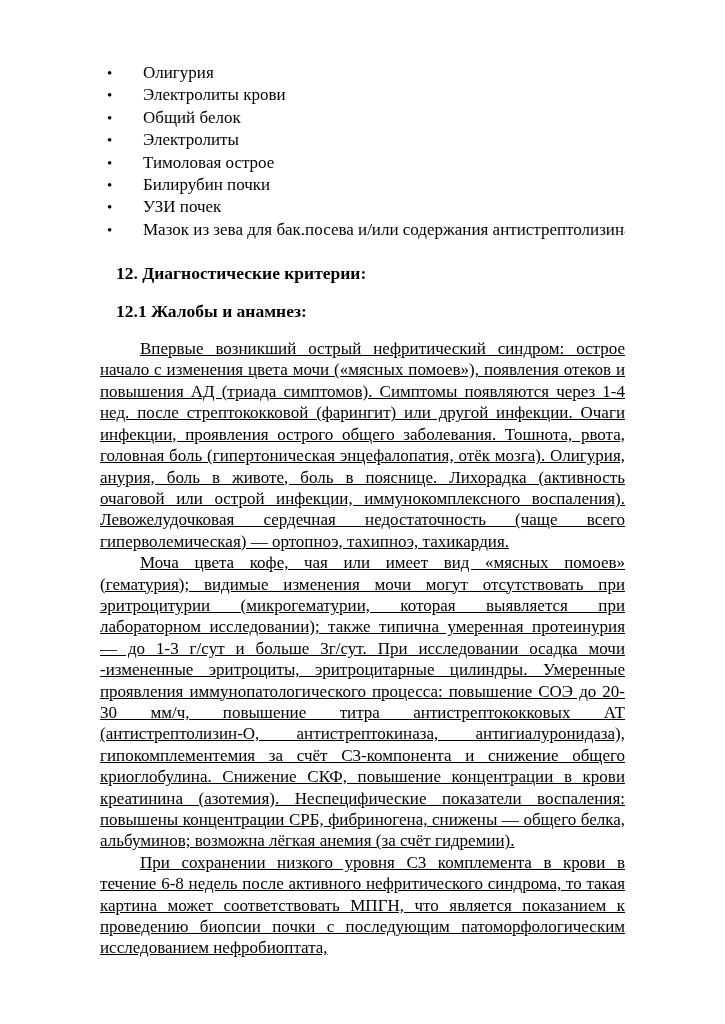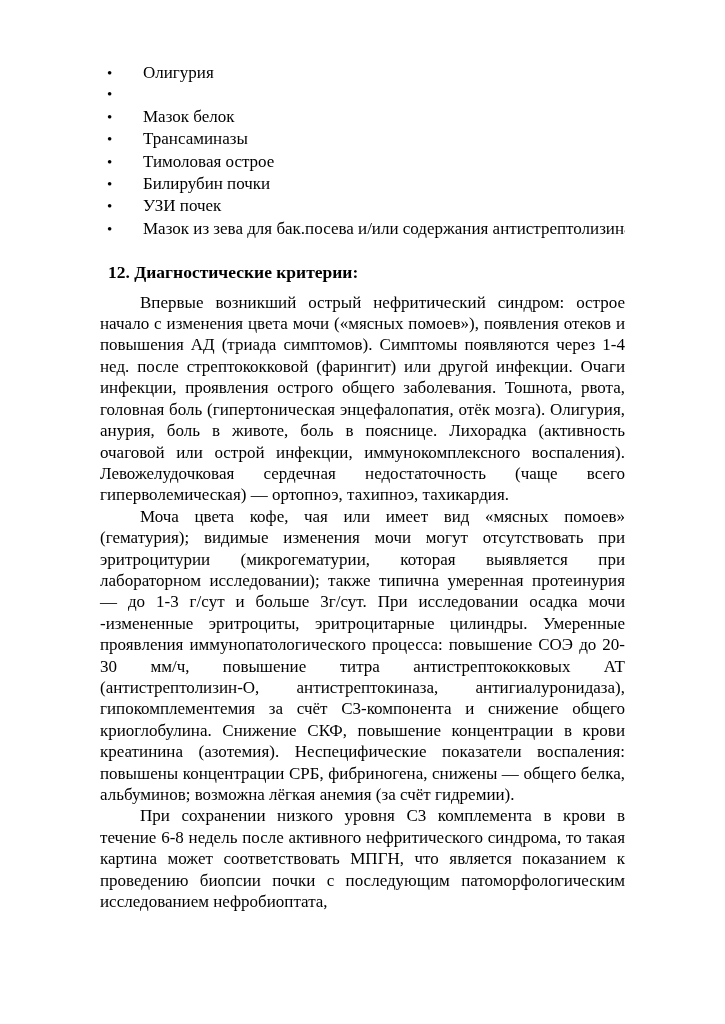--- a/index.html
+++ b/index.html
@@ -33,52 +33,54 @@
     overflow: hidden;
   }
   .bullet-dot {
     flex: 0 0 43px;
     padding-left: 7px;
     box-sizing: border-box;
     font-size: 15px;
   }
   .heading {
     font-weight: bold;
-    margin: 8px;
+    margin: 16px;
     font-size: 17.5px;
   }
   .heading.gap-above {
     margin-top: 22px;
   }
   .para {
     margin: 0;
     text-align: justify;
     text-indent: 40px;
+    text-decoration: underline;
   }
 </style>
 </head>
 <body>
 
 <div class="page">
 
   <div class="bullet-list">
     <div class="bullet-item">
       <span class="bullet-dot">•</span>
       <span>Олигурия</span>
     </div>
     <div class="bullet-item">
       <span class="bullet-dot">•</span>
+      <span>Электролиты крови</span>
     </div>
     <div class="bullet-item">
       <span class="bullet-dot">•</span>
-      <span>Мазок белок</span>
+      <span>Общий белок</span>
     </div>
     <div class="bullet-item">
       <span class="bullet-dot">•</span>
-      <span>Трансаминазы</span>
+      <span>Электролиты</span>
     </div>
     <div class="bullet-item">
       <span class="bullet-dot">•</span>
       <span>Тимоловая острое</span>
     </div>
     <div class="bullet-item">
       <span class="bullet-dot">•</span>
       <span>Билирубин почки</span>
     </div>
     <div class="bullet-item">
@@ -86,19 +88,20 @@
       <span>УЗИ почек</span>
     </div>
     <div class="bullet-item">
       <span class="bullet-dot">•</span>
       <span>Мазок из зева для бак.посева и/или содержания антистрептолизина-О</span>
     </div>
   </div>
 
   <div class="heading gap-above">12. Диагностические критерии:</div>
 
+  <div class="heading">12.1 Жалобы и анамнез:</div>
   <p class="para">Впервые возникший острый нефритический синдром: острое начало с изменения цвета мочи («мясных помоев»), появления отеков и повышения АД (триада симптомов). Симптомы появляются через 1-4 нед. после стрептококковой (фарингит) или другой инфекции. Очаги инфекции, проявления острого общего заболевания. Тошнота, рвота, головная боль (гипертоническая энцефалопатия, отёк мозга). Олигурия, анурия, боль в животе, боль в пояснице. Лихорадка (активность очаговой или острой инфекции, иммунокомплексного воспаления). Левожелудочковая сердечная недостаточность (чаще всего гиперволемическая) — ортопноэ, тахипноэ, тахикардия.</p>
 
 
   <p class="para">Моча цвета кофе, чая или имеет вид «мясных помоев» (гематурия); видимые изменения мочи могут отсутствовать при эритроцитурии (микрогематурии, которая выявляется при лабораторном исследовании); также типична умеренная протеинурия — до 1-3 г/сут и больше 3г/сут. При исследовании осадка мочи -измененные эритроциты, эритроцитарные цилиндры. Умеренные проявления иммунопатологического процесса: повышение СОЭ до 20-30 мм/ч, повышение титра антистрептококковых АТ (антистрептолизин-О, антистрептокиназа, антигиалуронидаза), гипокомплементемия за счёт С3-компонента и снижение общего криоглобулина. Снижение СКФ, повышение концентрации в крови креатинина (азотемия). Неспецифические показатели воспаления: повышены концентрации СРБ, фибриногена, снижены — общего белка, альбуминов; возможна лёгкая анемия (за счёт гидремии).</p>
   <p class="para">При сохранении низкого уровня С3 комплемента в крови в течение 6-8 недель после активного нефритического синдрома, то такая картина может соответствовать МПГН, что является показанием к проведению биопсии почки с последующим патоморфологическим исследованием нефробиоптата,</p>
 
 </div>
 
 </body></html>

